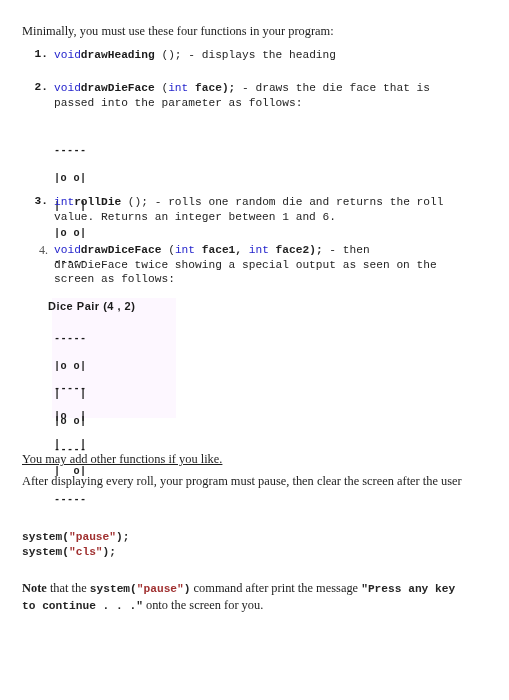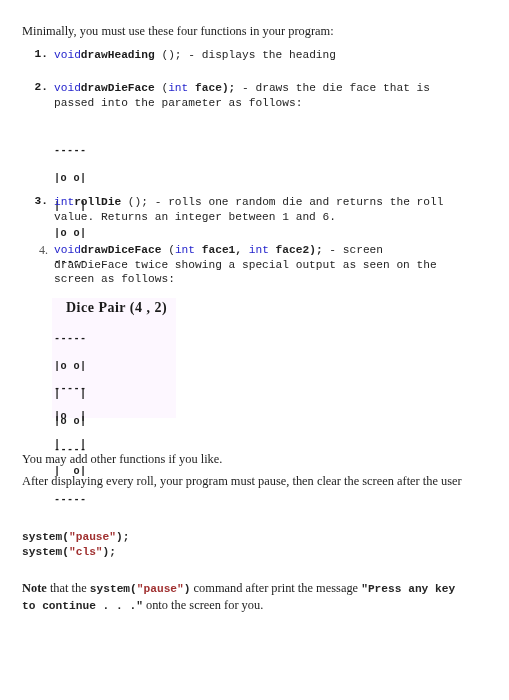--- a/index.html
+++ b/index.html
@@ -107,24 +107,24 @@
   #dice-pair-box {
     position: absolute;
     left: 52px;
     top: 298px;
     width: 124px;
     height: 120px;
     background: #fdf7ff;
   }
   #dice-pair-title {
     position: absolute;
-    left: 66px;
+    left: 48px;
     top: 300px;
-    font-family: Liberation Serif, serif;
-    font-size: 14px;
+    font-family: Liberation Sans, sans-serif;
+    font-size: 11px;
     font-weight: bold;
     color: #1a1a1a;
     white-space: pre;
     letter-spacing: 0.5px;
   }
   #dice-pair-face1 {
     position: absolute;
     left: 54px;
     top: 316px;
   }
@@ -133,20 +133,21 @@
     left: 54px;
     top: 366px;
   }
 
   
   #para-other-funcs {
     position: absolute;
     left: 22px;
     top: 452px;
     white-space: nowrap;
+    text-decoration: underline;
   }
   #para-pause {
     position: absolute;
     left: 22px;
     top: 474px;
     width: 486px;
   }
   #para-pause .pline { white-space: nowrap; }
 
   #code-block {
@@ -199,21 +200,21 @@
     <span class="num">3.</span>
     <div class="item-body">
       <div class="mono line"><span class="kw">int</span><span class="fname">rollDie</span><span> ();</span><span> - rolls one random die and returns the roll</span></div>
       <div class="mono line">value. Returns an integer between 1 and 6.</div>
     </div>
   </div>
 
   <div class="list-item" id="item-4">
     <span class="num serifnum">4.</span>
     <div class="item-body">
-      <div class="mono line"><span class="kw">void</span><span class="fname">drawDiceFace</span><span> (</span><span class="kw">int</span><span class="bold"> face1, </span><span class="kw">int</span><span class="bold"> face2);</span><span> - screen</span></div>
+      <div class="mono line"><span class="kw">void</span><span class="fname">drawDiceFace</span><span> (</span><span class="kw">int</span><span class="bold"> face1, </span><span class="kw">int</span><span class="bold"> face2);</span><span> - then</span></div>
       <div class="mono line">drawDieFace twice showing a special output as seen on the</div>
       <div class="mono line">screen as follows:</div>
     </div>
   </div>
 
   <div id="dice-pair-box"></div>
   <div id="dice-pair-title">Dice Pair (4 , 2)</div>
   <div class="die-art" id="dice-pair-face1">
     <div>-----</div>
     <div>|o o|</div>

